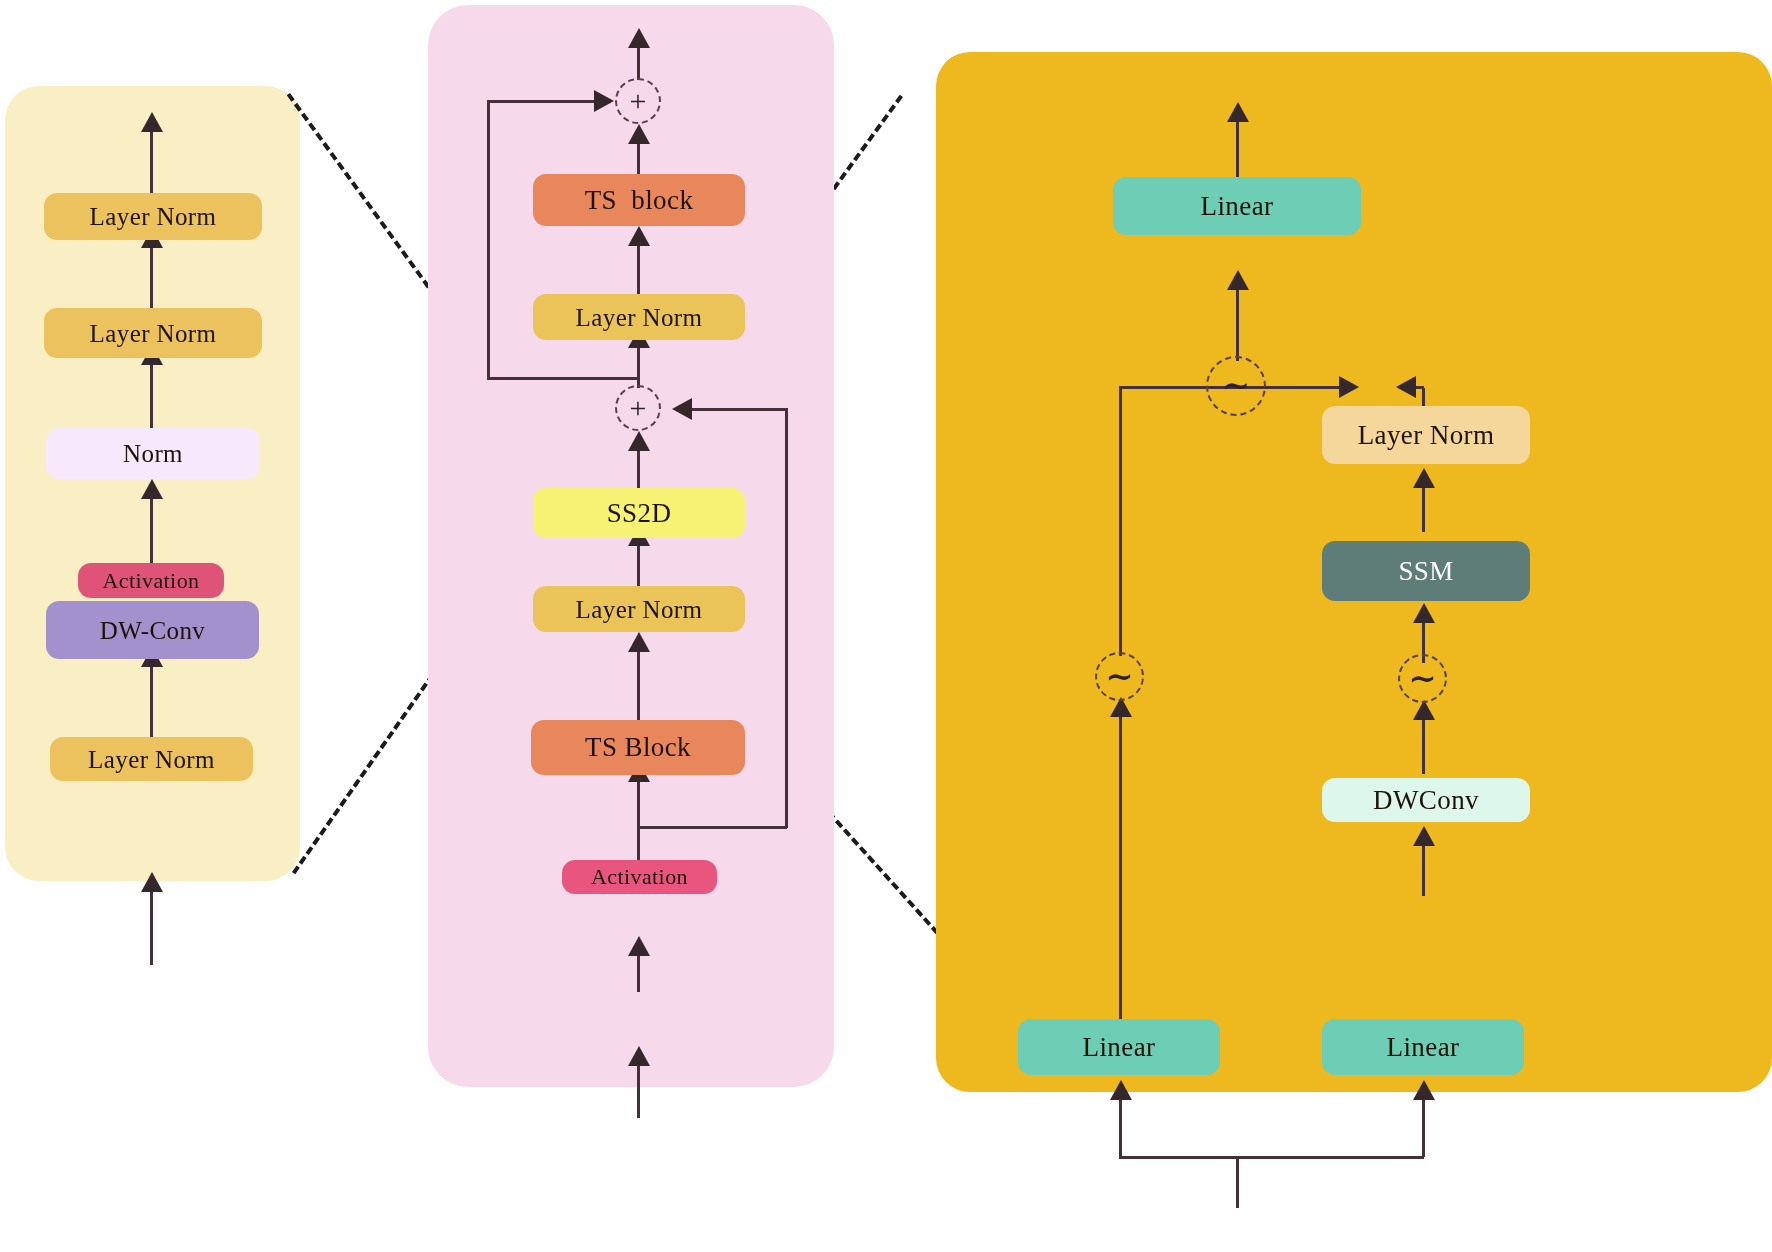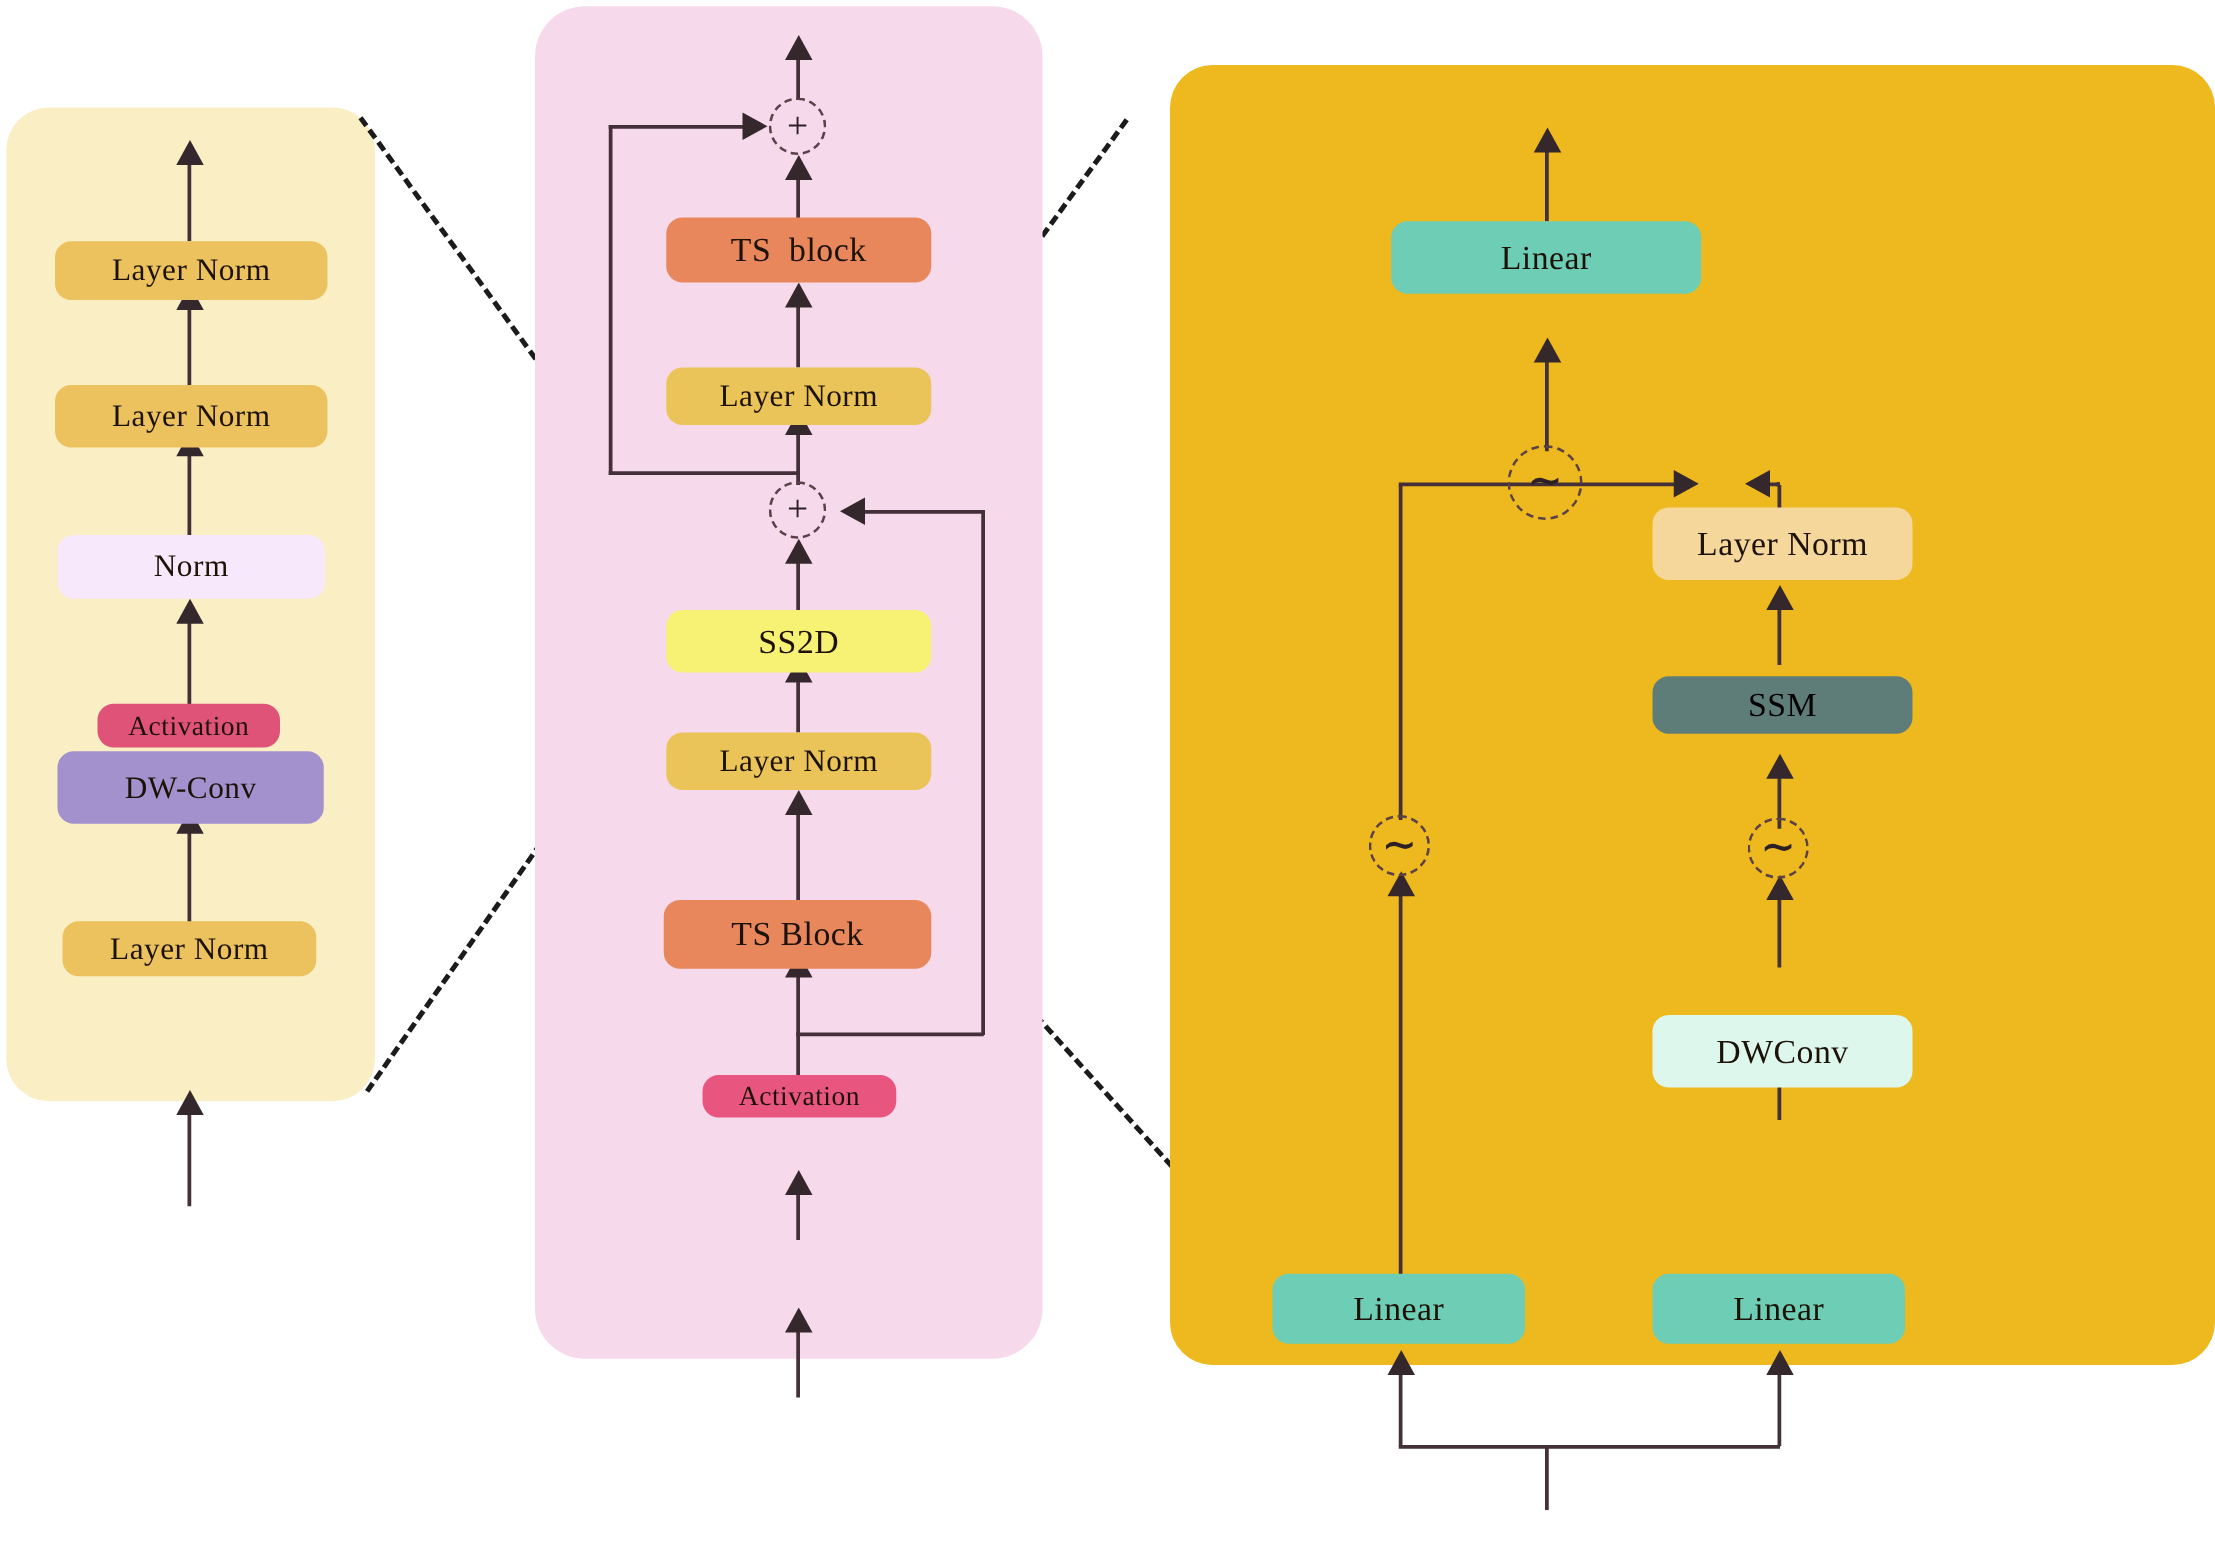--- a/index.html
+++ b/index.html
@@ -377,25 +377,25 @@
   </div>
 
   <div class="blk big" style="left:1113px; top:177px; width:248px; height:58px; background:#6ecdb5;">
     <span>Linear</span>
   </div>
 
   <div class="blk big" style="left:1322px; top:406px; width:208px; height:58px; background:#f5d79b;">
     <span>Layer Norm</span>
   </div>
 
-  <div class="blk big" style="left:1322px; top:541px; width:208px; height:46px; background:#5f7d78; color:#000000;">
+  <div class="blk big" style="left:1322px; top:541px; width:208px; height:60px; background:#5f7d78; color:#ffffff;">
     <span>SSM</span>
   </div>
 
-  <div class="blk big" style="left:1322px; top:812px; width:208px; height:58px; background:#ddf7ed;">
+  <div class="blk big" style="left:1322px; top:778px; width:208px; height:44px; background:#ddf7ed;">
     <span>DWConv</span>
   </div>
 
   <div class="blk big" style="left:1018px; top:1019px; width:202px; height:56px; background:#6ecdb5;">
     <span>Linear</span>
   </div>
 
   <div class="blk big" style="left:1322px; top:1019px; width:202px; height:56px; background:#6ecdb5;">
     <span>Linear</span>
   </div>

